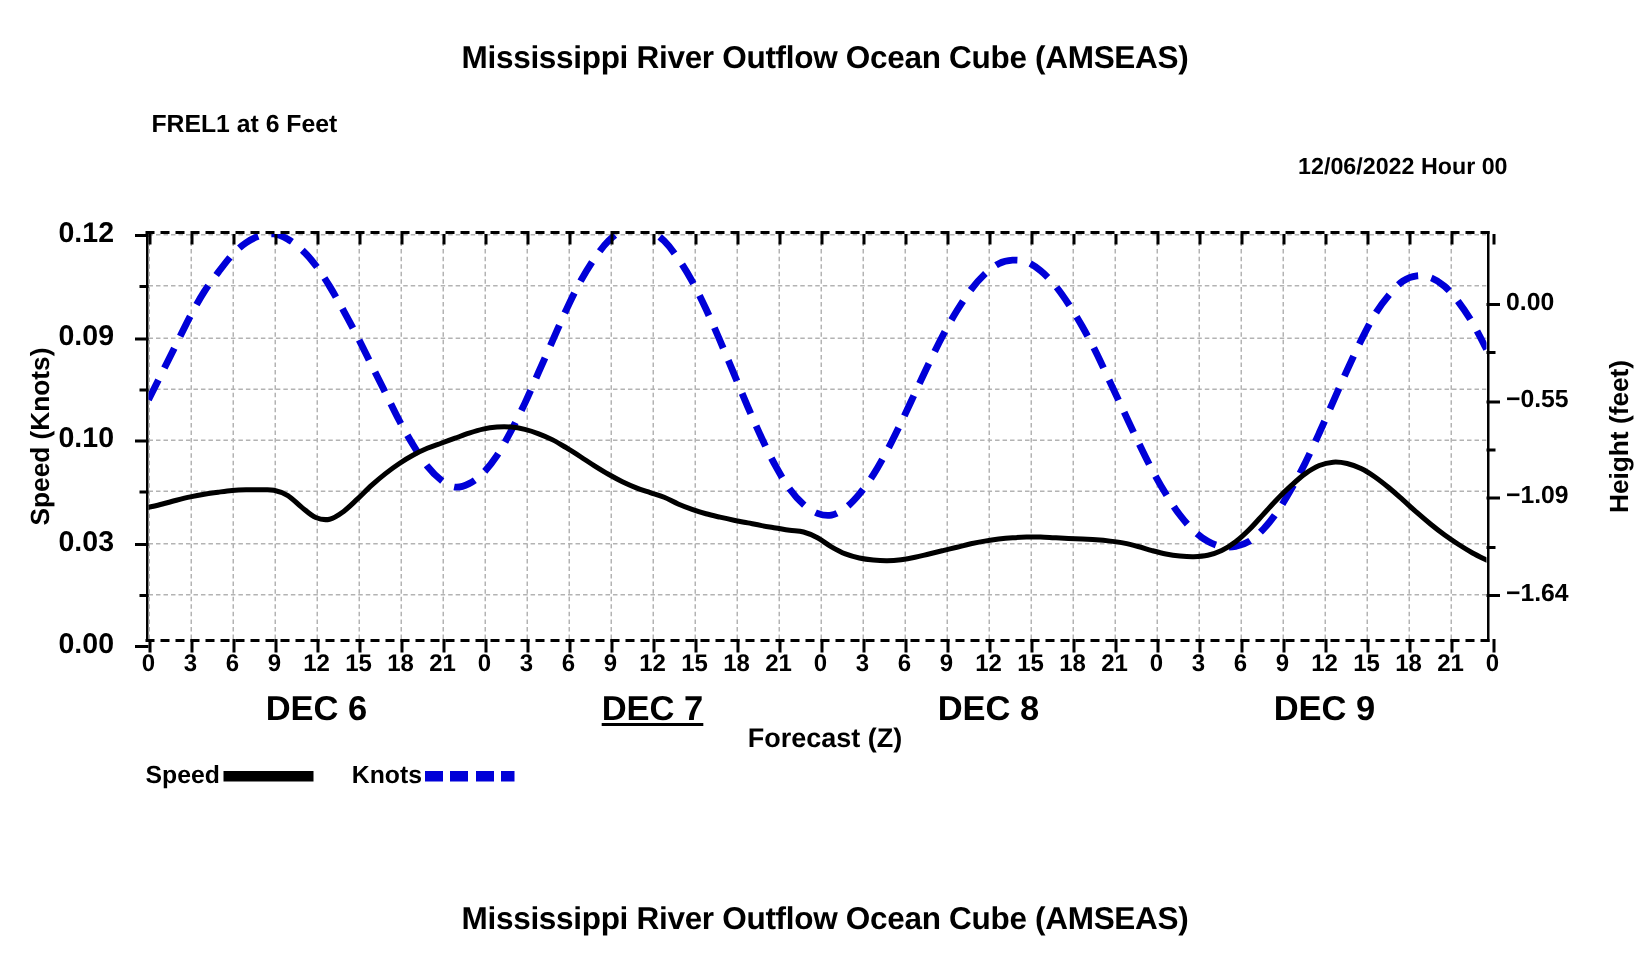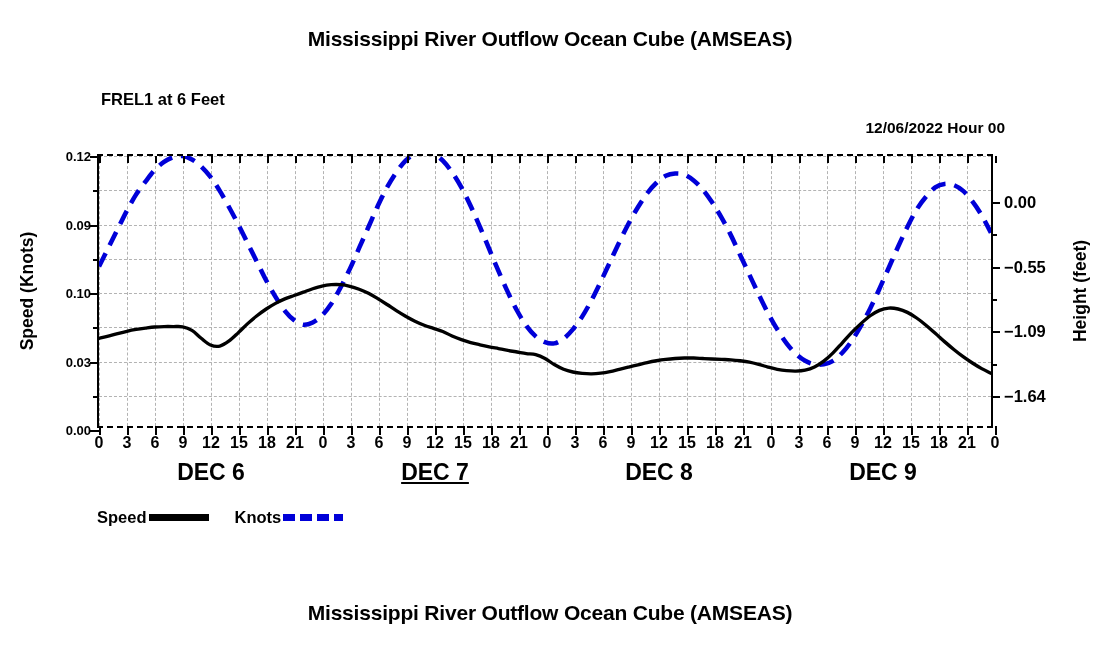--- a/index.html
+++ b/index.html
@@ -28,21 +28,20 @@
     font-weight: bold;
     letter-spacing: -0.2px;
   }
   #title-top { top: 27px; }
   #title-bottom { top: 601px; }
 
   .hdr-text {
     font-size: 16.5px;
     font-weight: bold;
     white-space: nowrap;
-    margin-top: 16px;
   }
   #station-line   { left: 101px; top: 74px; }
   #coords-line    { left: 101px; top: 102px; }
   #center-subtitle{
     left: 0; right: 0; top: 98px;
     text-align: center;
     font-size: 19.5px;
     font-weight: bold;
   }
   #run-datetime   { right: 95px; top: 103px; font-size: 15.5px; }
@@ -109,23 +108,23 @@
     position: absolute;
     height: 7px; width: 0;
     border-left: 2px solid #000;
     top: 0px;
   }
 
   
   .ylabel-left {
     position: absolute;
     right: 100%;
-    margin-right: 8px;
+    margin-right: 23px;
     transform: translateY(-50%);
-    font-size: 13px;
+    font-size: 19px;
     font-weight: bold;
     white-space: nowrap;
   }
   .ylabel-right {
     position: absolute;
     left: 100%;
     margin-left: 13px;
     transform: translateY(-50%);
     font-size: 16.5px;
     font-weight: bold;
@@ -206,20 +205,21 @@
 
 <div id="root">
 
   <div class="abs title-main" id="title-top">Mississippi River Outflow Ocean Cube (AMSEAS)</div>
 
   <div class="abs hdr-text" id="station-line">FREL1 at 6 Feet</div>
   <div class="abs hdr-text" id="run-datetime">12/06/2022 Hour 00</div>
 
   <div class="abs" id="axis-title-left">Speed (Knots)</div>
   <div class="abs" id="axis-title-right">Height (feet)</div>
+  <div class="abs" id="axis-title-x">Forecast (Z)</div>
 
   <div class="abs" id="plot-frame">
     <div id="plot-inner">
       <div id="grid-h-layer">
           <div class="gridline-h" style="top: 205.5px;"></div>
           <div class="gridline-h" style="top: 137px;"></div>
           <div class="gridline-h" style="top: 68.5px;"></div>
           <div class="gridline-h" style="top: 0px;"></div>
           <div class="gridline-h" style="top: 239.75px;"></div>
           <div class="gridline-h" style="top: 171.25px;"></div>

